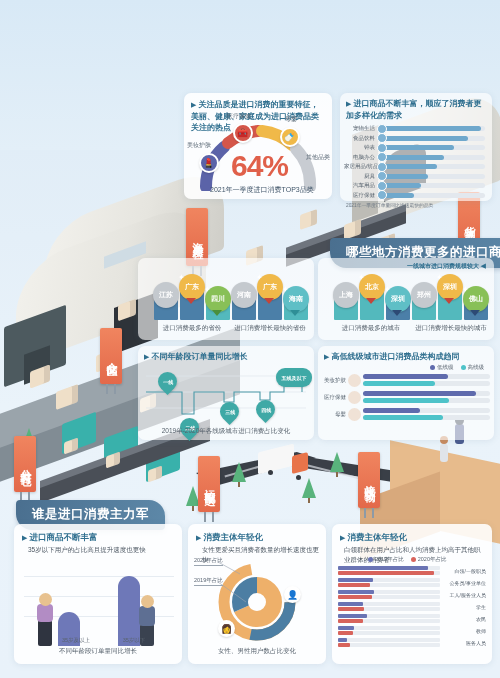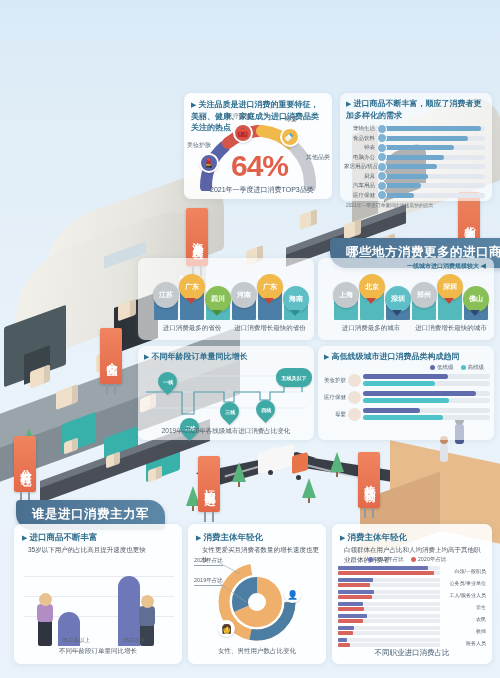--- a/index.html
+++ b/index.html
@@ -657,16 +657,15 @@
             <div style="position: relative; height: 4px; background: rgb(233, 237, 242); border-radius: 1px; margin-bottom: 1px;">
               <div style="position: absolute; left: 0px; top: 0px; height: 4px; border-radius: 1px; background: rgb(106, 116, 180); width: 8.57143%;"></div>
             </div>
             <div style="position: relative; height: 4px; background: rgb(233, 237, 242); border-radius: 1px; margin-bottom: 1px;">
               <div style="position: absolute; left: 0px; top: 0px; height: 4px; border-radius: 1px; background: rgb(216, 100, 92); width: 11.4286%;"></div>
             </div>
           </div>
           <div style="font-size: 5px; color: rgb(86, 97, 109); width: 46px; text-align: right; flex: 0 0 auto;">医务人员</div>
         </div>
       </div>
-    <div class="p-cap" style="position:absolute;left:0;bottom:6px;width:160px;font-size:7.5px;color:#41566a;">不同职业进口消费占比</div>
   </div>
 
 </div>
 
 </body></html>

